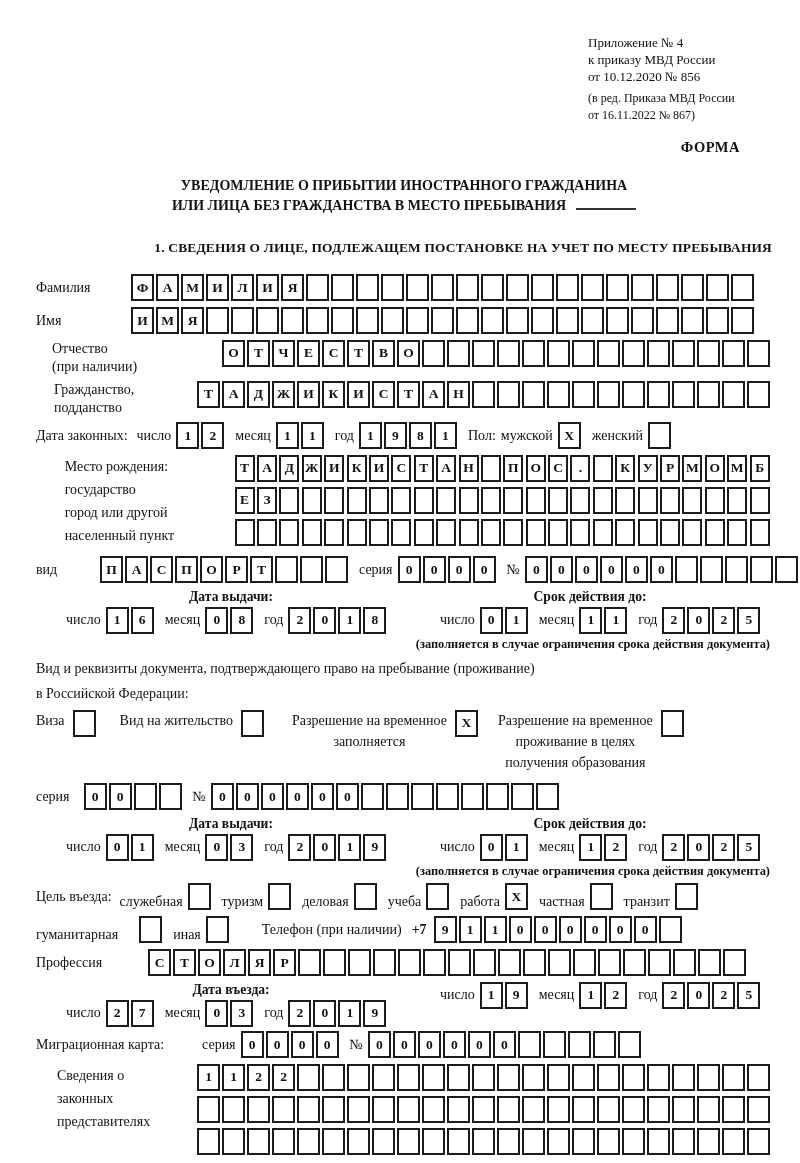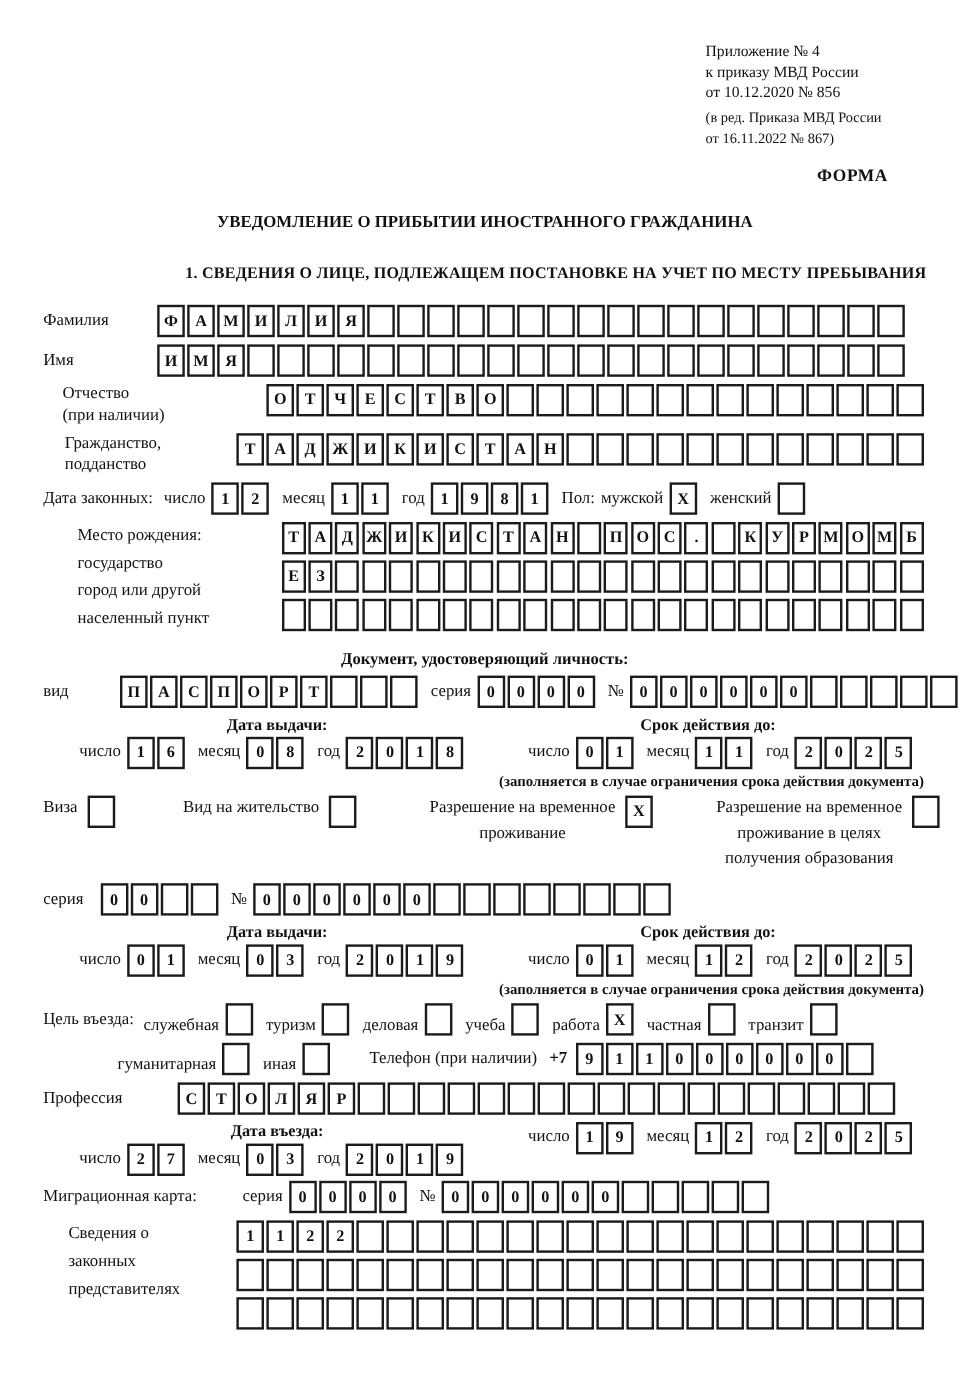--- a/index.html
+++ b/index.html
@@ -44,31 +44,31 @@
   .dp-right{flex:none;}
   .date-header{font-weight:bold;text-align:center;font-size:13.6px;margin-bottom:2px;}
   .dp-left .date-header{width:330px;margin-left:30px;}
   .dp-right .date-header{width:300px;}
   .date-fields{display:flex;align-items:center;}
   .dp-left .date-fields{margin-left:30px;}
   .date-note{font-weight:bold;font-size:12.4px;white-space:nowrap;text-align:right;margin-top:3px;margin-left:-120px;width:450px;}
 
   
   .intro{font-size:14px;line-height:25px;margin-top:4px;}
-  .options-row{display:flex;align-items:flex-start;margin:4px 0 10px 0;gap:33px;}
+  .options-row{display:flex;align-items:flex-start;margin:4px 0 10px 0;}
   .opt{display:flex;align-items:flex-start;flex:none;}
   .opt-lines{text-align:center;line-height:21px;}
   .box{margin-left:8px;}
   .gap1{margin-left:22px}.gap2{margin-left:26px}.gap3{margin-left:18px}
 
   
   .purpose .opt{align-items:flex-end;margin-right:9px;}
   .purpose .box{margin-left:5px;}
   .purpose-label{padding-right:8px;}
-  .indent{margin-left:62px;}
+  .indent{gap:16px;}
   .phone-label{padding:0 10px 0 22px;}
   .phone-prefix{padding-right:7px;font-weight:bold;}
 </style>
 </head>
 <body>
 
 <div class="page">
 
   <div class="appendix">
     <div>Приложение № 4</div>
@@ -77,20 +77,21 @@
     <div class="rev">
       <div>(в ред. Приказа МВД России</div>
       <div>от 16.11.2022 № 867)</div>
     </div>
   </div>
 
   <div class="forma">ФОРМА</div>
 
   <div class="title">
     <div>УВЕДОМЛЕНИЕ О ПРИБЫТИИ ИНОСТРАННОГО ГРАЖДАНИНА</div>
+    <div><span>ИЛИ ЛИЦА БЕЗ ГРАЖДАНСТВА В МЕСТО ПРЕБЫВАНИЯ</span><span class="blank-line"></span></div>
   </div>
 
   <div class="section-heading">1. СВЕДЕНИЯ О ЛИЦЕ, ПОДЛЕЖАЩЕМ ПОСТАНОВКЕ НА УЧЕТ ПО МЕСТУ ПРЕБЫВАНИЯ</div>
 
   <div class="form-body">
 
     <div class="frow">
       <span class="flabel w1">Фамилия</span>
       <span class="cells">
           <span class="cell">Ф</span>
@@ -327,21 +328,20 @@
             <span class="cell"></span>
             <span class="cell"></span>
             <span class="cell"></span>
             <span class="cell"></span>
             <span class="cell"></span>
             <span class="cell"></span>
           </span>
       </span>
     </div>
 
-    <div class="sub-heading">Документ, удостоверяющий личность:</div>
 
     <div class="frow">
       <span class="flabel w6">вид</span>
       <span class="cells">
           <span class="cell">П</span>
           <span class="cell">А</span>
           <span class="cell">С</span>
           <span class="cell">П</span>
           <span class="cell">О</span>
           <span class="cell">Р</span>
@@ -416,38 +416,42 @@
                 <span class="cell">0</span>
                 <span class="cell">2</span>
                 <span class="cell">5</span>
               </span>
           </div>
           <div class="date-note">(заполняется в случае ограничения срока действия документа)</div>
         </div>
       </div>
     </div>
 
+    <div class="intro">
+      <span>Вид и реквизиты документа, подтверждающего право на пребывание (проживание)</span><br>
+      <span>в Российской Федерации:</span>
+    </div>
 
     <div class="options-row">
       <div class="opt">
         <span class="opt-lines">Виза</span>
         <span class="cells box">
             <span class="cell"></span>
           </span>
       </div>
       <div class="opt gap1">
         <span class="opt-lines">Вид на жительство</span>
         <span class="cells box">
             <span class="cell"></span>
           </span>
       </div>
       <div class="opt gap2">
         <span class="opt-lines">
           <span>Разрешение на временное</span><br>
-          <span>проживание</span>
+          <span>заполняется</span>
         </span>
         <span class="cells box">
             <span class="cell">X</span>
           </span>
       </div>
       <div class="opt gap3">
         <span class="opt-lines">
           <span>Разрешение на временное</span><br>
           <span>проживание в целях</span><br>
           <span>получения образования</span>

